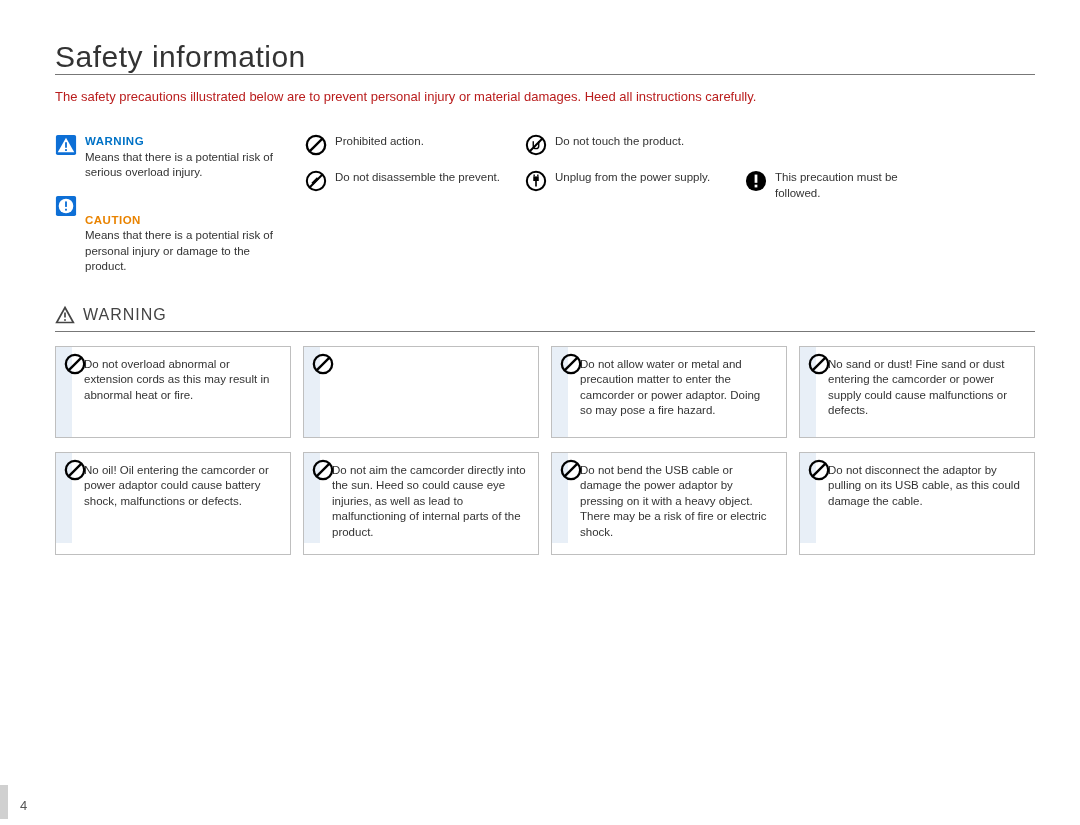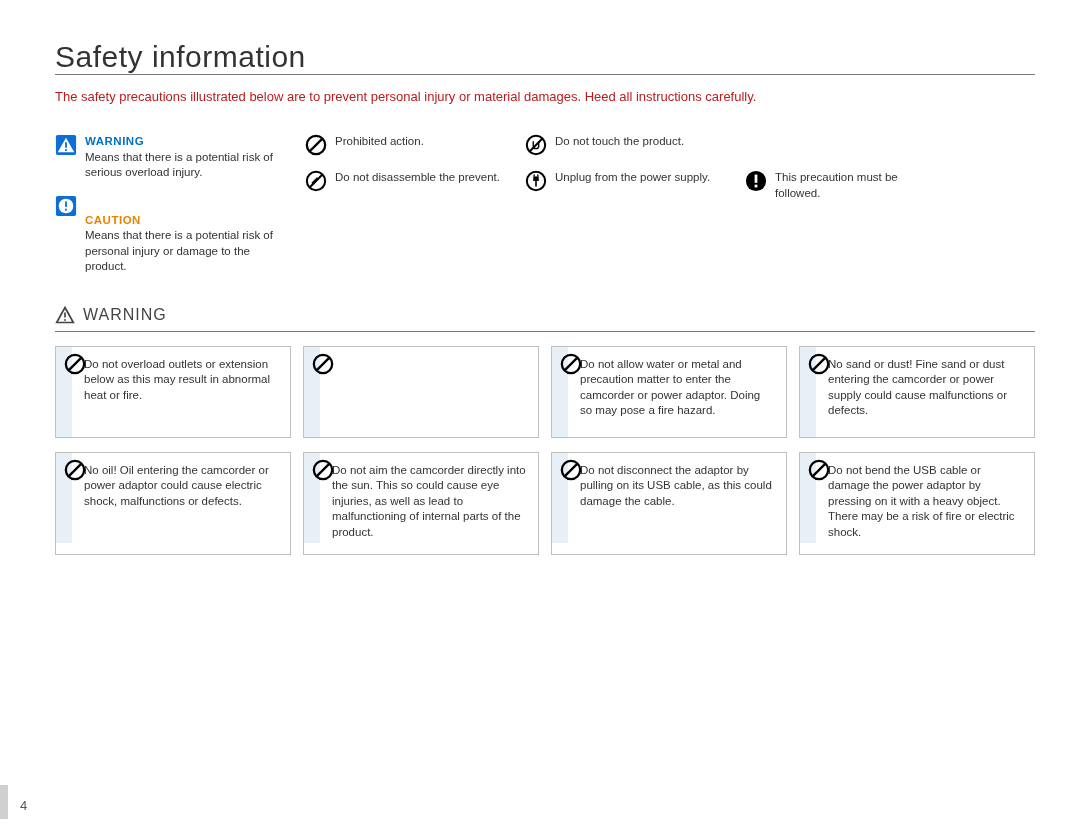--- a/index.html
+++ b/index.html
@@ -184,21 +184,21 @@
             <circle cx="25" cy="38" r="3" fill="#000"></circle>
             <circle cx="40" cy="38" r="3" fill="#000"></circle>
             <path d="M58 30 q15 -20 30 -10" fill="none" stroke="#000"></path>
             <rect x="100" y="20" width="40" height="14" fill="#fff" stroke="#000"></rect>
             <circle cx="108" cy="27" r="2" fill="#000"></circle>
             <circle cx="118" cy="27" r="2" fill="#000"></circle>
             <circle cx="128" cy="27" r="2" fill="#000"></circle>
             <path d="M0 65 q20 -15 40 0" fill="none" stroke="#000"></path>
           </svg></div>
     </div>
-    <div class="caption">Do not overload outlets or extension below as this may result in abnormal heat or fire.</div>
+    <div class="caption">Do not overload abnormal or extension cords as this may result in abnormal heat or fire.</div>
   </div>
 
   <div class="card">
     <div class="img-area">
       <span class="ico sm corner">
           <svg viewBox="0 0 24 24">
             <circle cx="12" cy="12" r="10" fill="none" stroke="#000" stroke-width="2.5"></circle>
             <line x1="5" y1="19" x2="19" y2="5" stroke="#000" stroke-width="2.5"></line>
           </svg>
         </span>
@@ -280,21 +280,21 @@
         </span>
       <div class="sketch"><svg viewBox="0 0 160 70">
             <rect x="65" y="2" width="14" height="28" rx="3" fill="#fff" stroke="#000" transform="rotate(25 72 16)"></rect>
             <text x="64" y="18" font-size="6" fill="#000" transform="rotate(25 72 16)">OIL</text>
             <rect x="30" y="32" width="80" height="32" rx="6" fill="#fff" stroke="#000"></rect>
             <circle cx="55" cy="48" r="4" fill="#000"></circle>
             <circle cx="75" cy="48" r="4" fill="#000"></circle>
             <ellipse cx="65" cy="58" rx="10" ry="4" fill="none" stroke="#000"></ellipse>
           </svg></div>
     </div>
-    <div class="caption">No oil! Oil entering the camcorder or power adaptor could cause electric shock, malfunctions or defects.</div>
+    <div class="caption">No oil! Oil entering the camcorder or power adaptor could cause battery shock, malfunctions or defects.</div>
   </div>
 
   <div class="card">
     <div class="img-area">
       <span class="ico sm corner">
           <svg viewBox="0 0 24 24">
             <circle cx="12" cy="12" r="10" fill="none" stroke="#000" stroke-width="2.5"></circle>
             <line x1="5" y1="19" x2="19" y2="5" stroke="#000" stroke-width="2.5"></line>
           </svg>
         </span>
@@ -305,21 +305,40 @@
               <line x1="55" y1="25" x2="55" y2="28"></line>
               <line x1="42" y1="14" x2="45" y2="14"></line>
               <line x1="65" y1="14" x2="68" y2="14"></line>
               <line x1="46" y1="5" x2="48" y2="7"></line>
               <line x1="62" y1="21" x2="64" y2="23"></line>
             </g>
             <rect x="30" y="30" width="85" height="34" rx="6" fill="#fff" stroke="#000"></rect>
             <circle cx="108" cy="47" r="11" fill="#fff" stroke="#000"></circle>
           </svg></div>
     </div>
-    <div class="caption">Do not aim the camcorder directly into the sun. This so could cause eye injuries, as well as lead to malfunctioning of internal parts of the product.</div>
+    <div class="caption">Do not aim the camcorder directly into the sun. Heed so could cause eye injuries, as well as lead to malfunctioning of internal parts of the product.</div>
+  </div>
+
+  <div class="card">
+    <div class="img-area">
+      <span class="ico sm corner">
+          <svg viewBox="0 0 24 24">
+            <circle cx="12" cy="12" r="10" fill="none" stroke="#000" stroke-width="2.5"></circle>
+            <line x1="5" y1="19" x2="19" y2="5" stroke="#000" stroke-width="2.5"></line>
+          </svg>
+        </span>
+      <div class="sketch"><svg viewBox="0 0 160 70">
+            <rect x="35" y="12" width="55" height="38" rx="6" fill="#fff" stroke="#000"></rect>
+            <circle cx="52" cy="30" r="3" fill="#000"></circle>
+            <circle cx="70" cy="30" r="3" fill="#000"></circle>
+            <path d="M90 40 q25 10 35 -5 q10 -15 30 0" fill="none" stroke="#000" stroke-width="1.5"></path>
+            <path d="M15 55 q20 -15 45 5" fill="none" stroke="#000" stroke-width="1.5"></path>
+          </svg></div>
+    </div>
+    <div class="caption">Do not bend the USB cable or damage the power adaptor by pressing on it with a heavy object. There may be a risk of fire or electric shock.</div>
   </div>
 
   <div class="card">
     <div class="img-area">
       <span class="ico sm corner">
           <svg viewBox="0 0 24 24">
             <circle cx="12" cy="12" r="10" fill="none" stroke="#000" stroke-width="2.5"></circle>
             <line x1="5" y1="19" x2="19" y2="5" stroke="#000" stroke-width="2.5"></line>
           </svg>
         </span>
@@ -327,35 +346,16 @@
             <rect x="118" y="5" width="30" height="44" rx="4" fill="#fff" stroke="#000"></rect>
             <circle cx="133" cy="20" r="4" fill="none" stroke="#000"></circle>
             <rect x="30" y="25" width="50" height="32" rx="5" fill="#fff" stroke="#000"></rect>
             <path d="M80 40 L118 30" stroke="#000" stroke-width="1.5"></path>
             <path d="M95 30 l4 -6 M100 40 l6 4" stroke="#0d6fd6" stroke-width="1.5"></path>
             <path d="M15 60 q15 -10 30 -2" fill="none" stroke="#000"></path>
           </svg></div>
     </div>
     <div class="caption">Do not disconnect the adaptor by pulling on its USB cable, as this could damage the cable.</div>
   </div>
-
-  <div class="card">
-    <div class="img-area">
-      <span class="ico sm corner">
-          <svg viewBox="0 0 24 24">
-            <circle cx="12" cy="12" r="10" fill="none" stroke="#000" stroke-width="2.5"></circle>
-            <line x1="5" y1="19" x2="19" y2="5" stroke="#000" stroke-width="2.5"></line>
-          </svg>
-        </span>
-      <div class="sketch"><svg viewBox="0 0 160 70">
-            <rect x="35" y="12" width="55" height="38" rx="6" fill="#fff" stroke="#000"></rect>
-            <circle cx="52" cy="30" r="3" fill="#000"></circle>
-            <circle cx="70" cy="30" r="3" fill="#000"></circle>
-            <path d="M90 40 q25 10 35 -5 q10 -15 30 0" fill="none" stroke="#000" stroke-width="1.5"></path>
-            <path d="M15 55 q20 -15 45 5" fill="none" stroke="#000" stroke-width="1.5"></path>
-          </svg></div>
-    </div>
-    <div class="caption">Do not bend the USB cable or damage the power adaptor by pressing on it with a heavy object. There may be a risk of fire or electric shock.</div>
-  </div>
 </div>
 
 <div class="page-num">4</div>
 <div class="side-tab"></div>
 
 </body></html>

